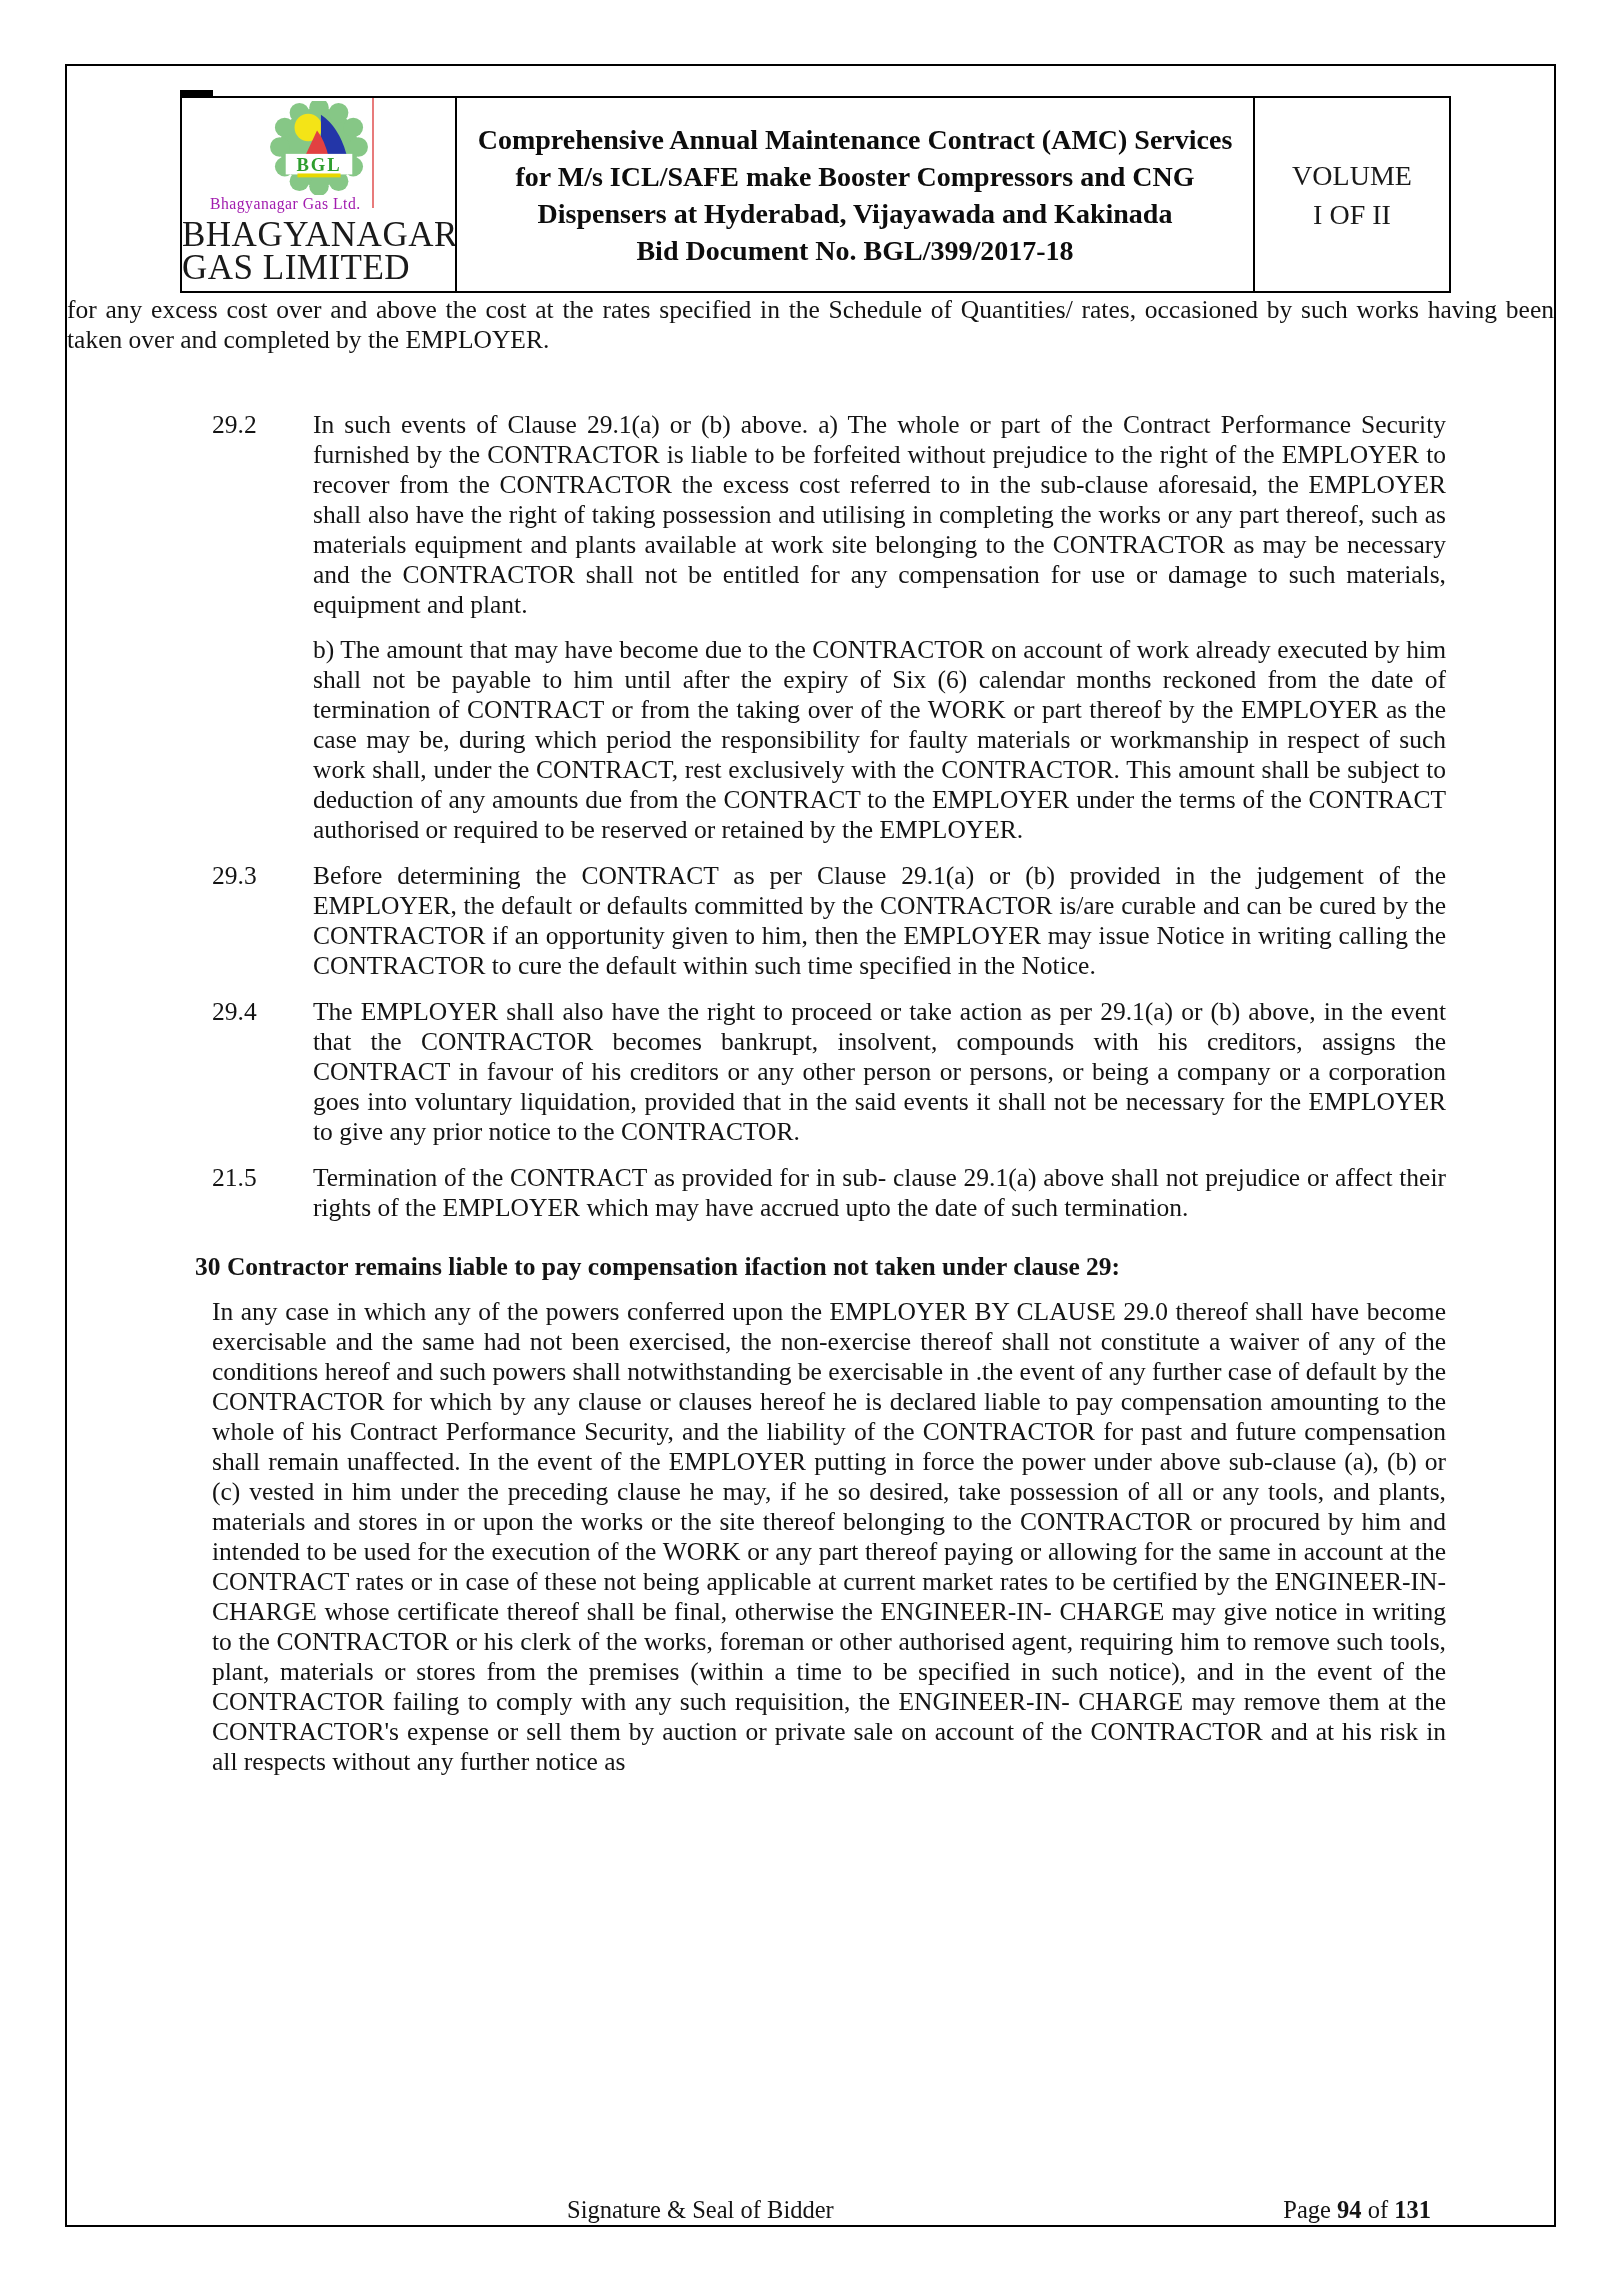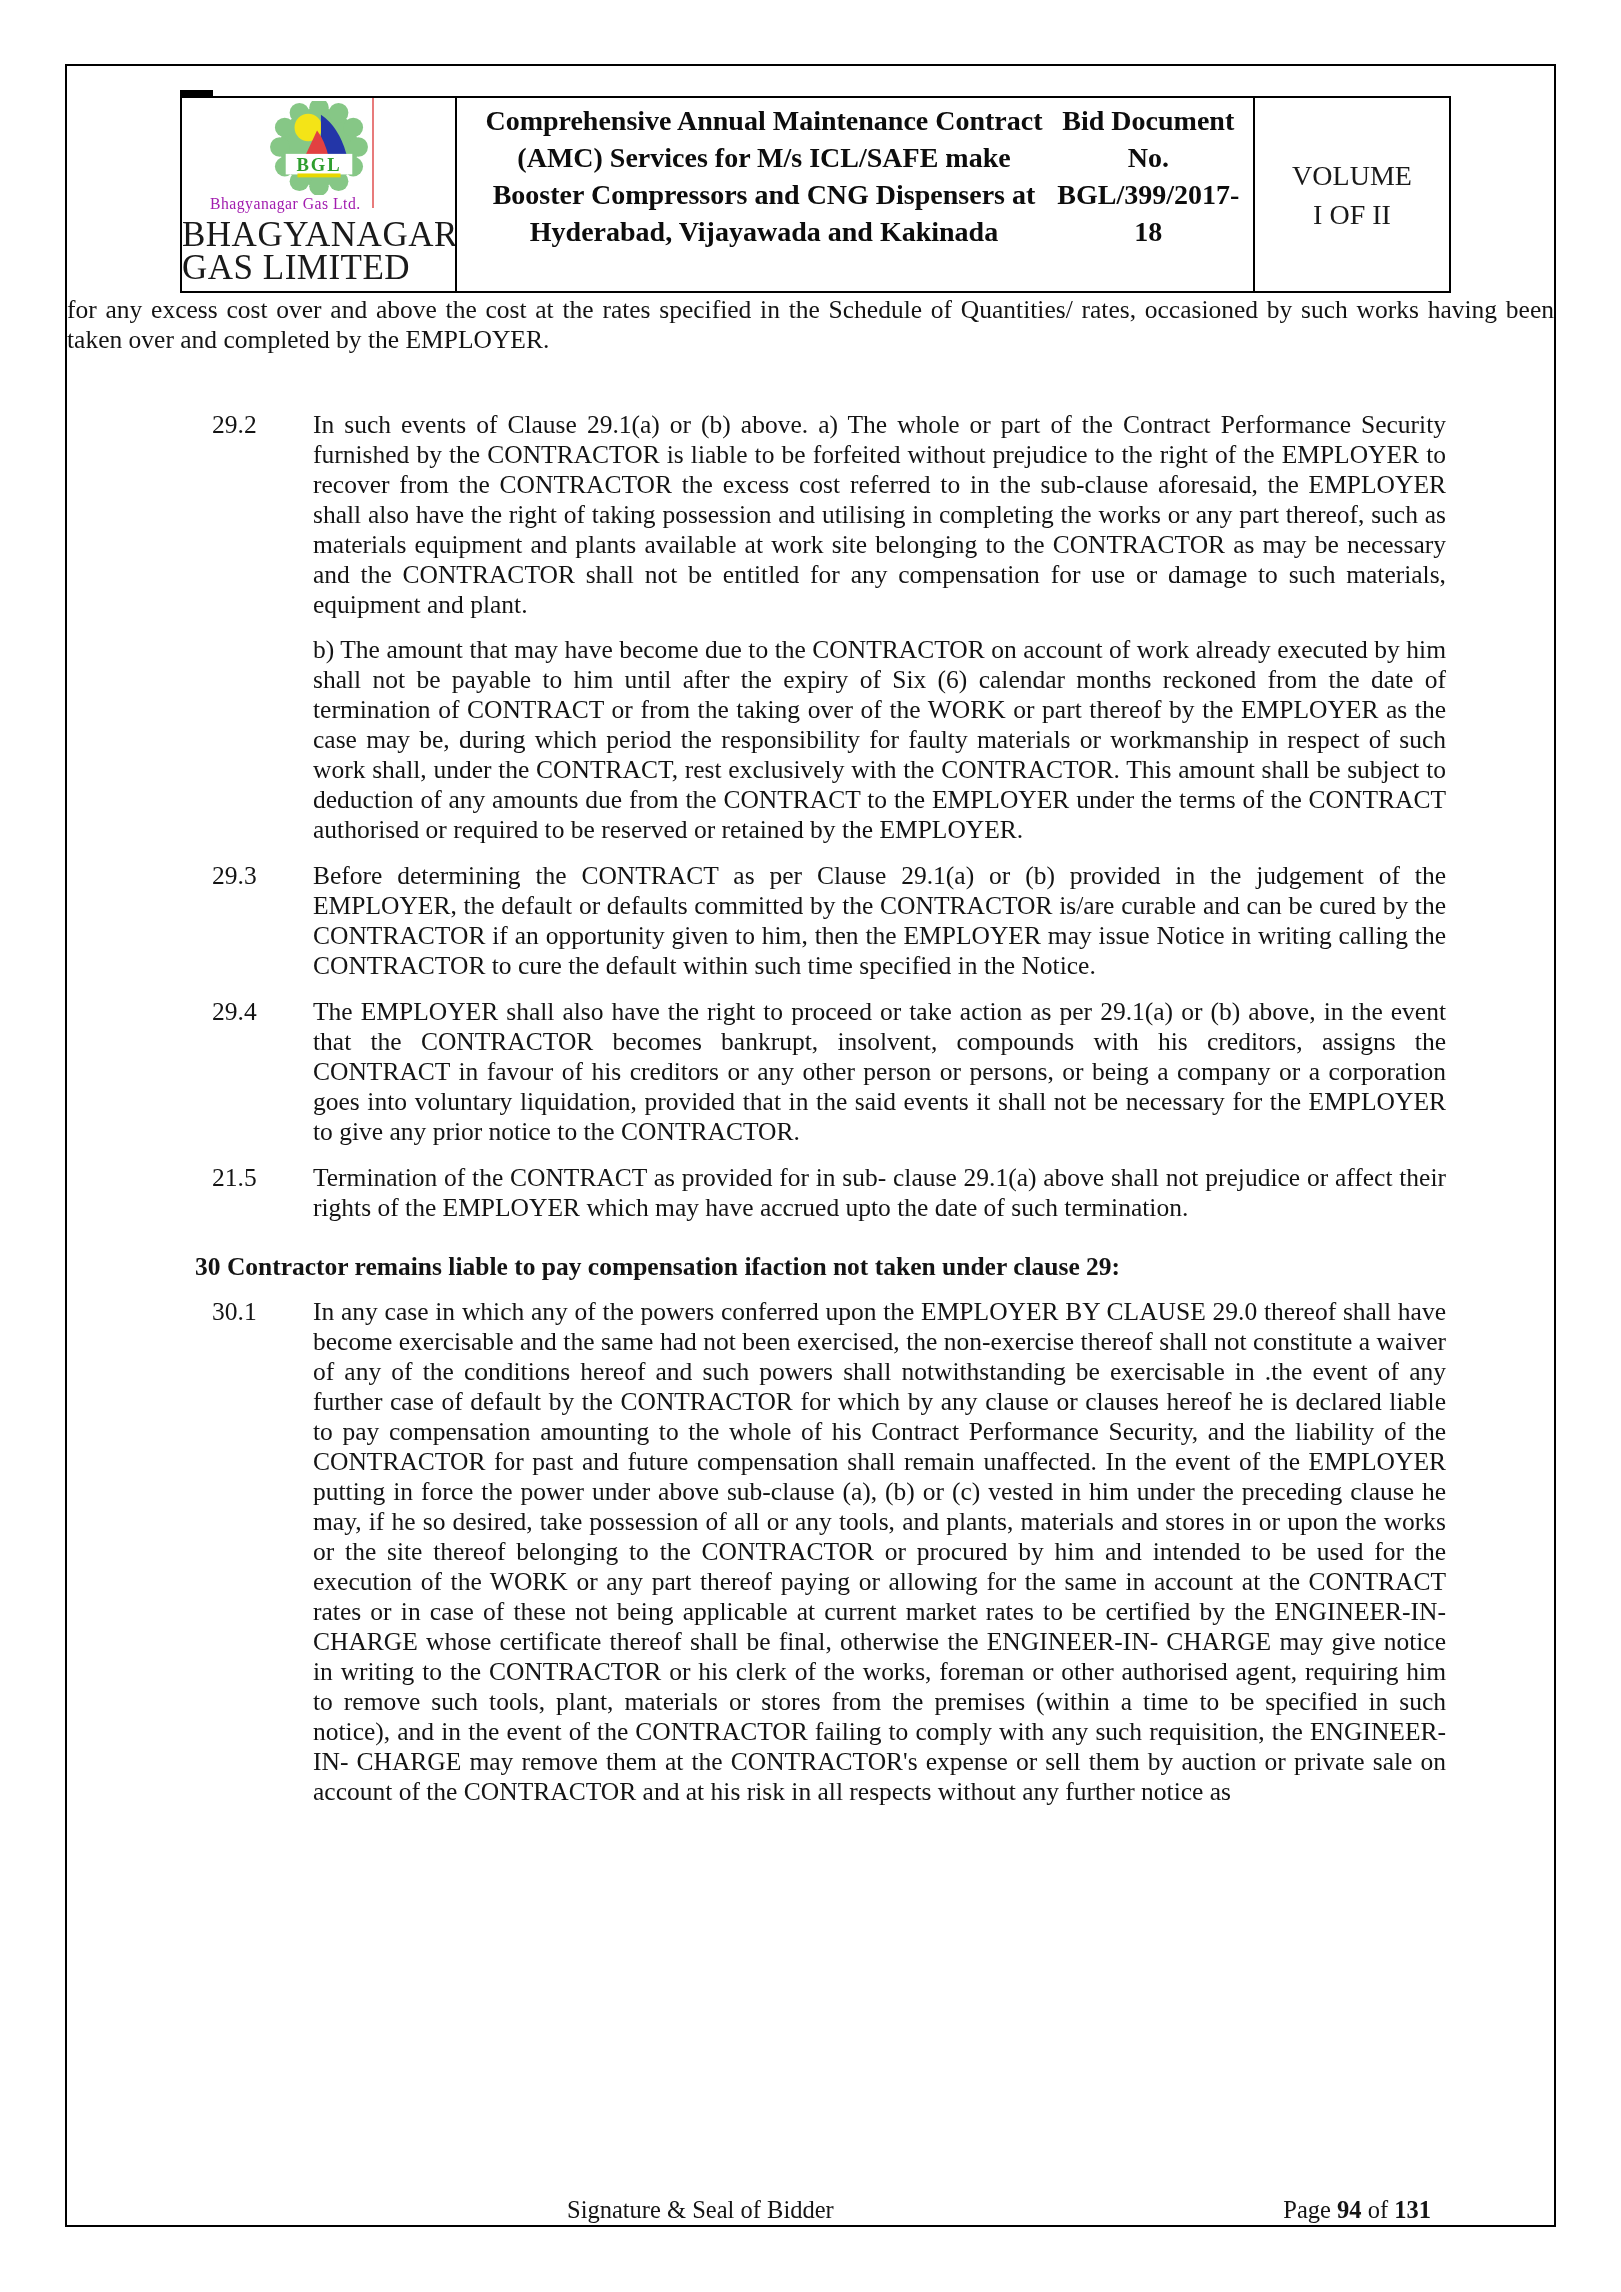--- a/index.html
+++ b/index.html
@@ -50,21 +50,21 @@
     padding-left:28px;
   }
   .company{
     font-size:35px;line-height:33px;color:#1a1a1a;
     letter-spacing:0.5px;margin-top:5.9px;
   }
   .title-cell{
     flex:1;
     border-right:2px solid #000000;
     box-sizing:border-box;
-    display:flex;
+    display:flex;flex-direction:column;
     justify-content:center;
     text-align:center;
     padding:3.9px 13.7px;
     overflow:hidden;
   }
   .title-main{
     font-weight:bold;font-size:28px;line-height:37px;color:#0d0d0d;
   }
   .title-sub{
     font-weight:bold;font-size:28px;line-height:37px;color:#0d0d0d;
@@ -191,21 +191,20 @@
       <div class="clause">
         <div class="cnum">21.5</div>
         <div class="cbody">
           <p>Termination of the CONTRACT as provided for in sub- clause 29.1(a) above shall not prejudice or affect their rights of the EMPLOYER which may have accrued upto the date of such termination.</p>
         </div>
       </div>
 
       <div class="heading30">30 Contractor remains liable to pay compensation ifaction not taken under clause 29:</div>
 
       <div class="clause c301">
-        <div class="cnum">30.1</div>
         <div class="cbody">
           <p>In any case in which any of the powers conferred upon the EMPLOYER BY CLAUSE 29.0 thereof shall have become exercisable and the same had not been exercised, the non-exercise thereof shall not constitute a waiver of any of the conditions hereof and such powers shall notwithstanding be exercisable in .the event of any further case of default by the CONTRACTOR for which by any clause or clauses hereof he is declared liable to pay compensation amounting to the whole of his Contract Performance Security, and the liability of the CONTRACTOR for past and future compensation shall remain unaffected. In the event of the EMPLOYER putting in force the power under above sub-clause (a), (b) or (c) vested in him under the preceding clause he may, if he so desired, take possession of all or any tools, and plants, materials and stores in or upon the works or the site thereof belonging to the CONTRACTOR or procured by him and intended to be used for the execution of the WORK or any part thereof paying or allowing for the same in account at the CONTRACT rates or in case of these not being applicable at current market rates to be certified by the ENGINEER-IN-CHARGE whose certificate thereof shall be final, otherwise the ENGINEER-IN- CHARGE may give notice in writing to the CONTRACTOR or his clerk of the works, foreman or other authorised agent, requiring him to remove such tools, plant, materials or stores from the premises (within a time to be specified in such notice), and in the event of the CONTRACTOR failing to comply with any such requisition, the ENGINEER-IN- CHARGE may remove them at the CONTRACTOR's expense or sell them by auction or private sale on account of the CONTRACTOR and at his risk in all respects without any further notice as</p>
         </div>
       </div>
 
     </div>
 
     <div class="footer-sig">Signature &amp; Seal of Bidder</div>
     <div class="footer-page">
       <span>Page</span>&nbsp;<span class="b">94</span>&nbsp;<span>of</span>&nbsp;<span class="b">131</span>

